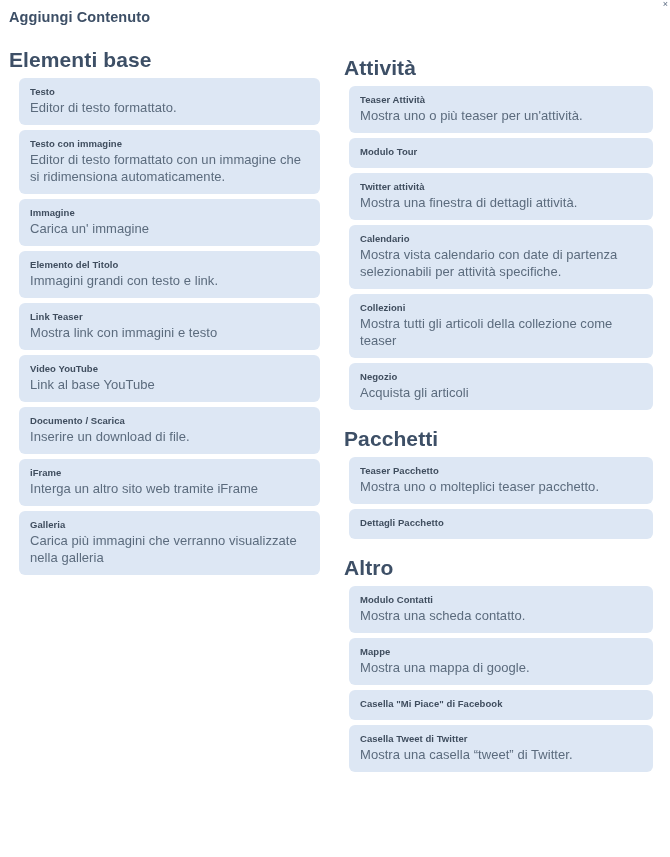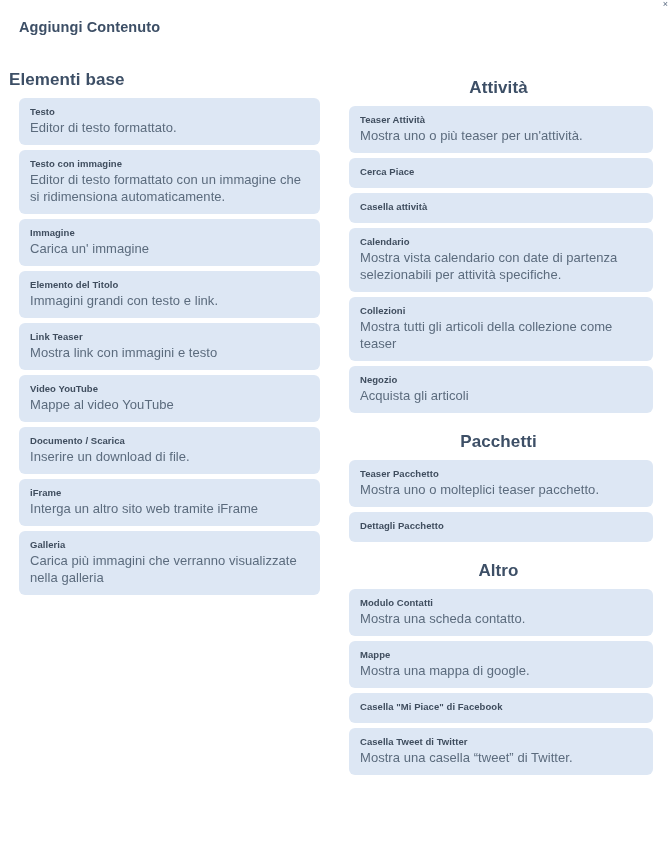--- a/index.html
+++ b/index.html
@@ -16,21 +16,21 @@
     -webkit-font-smoothing: antialiased;
     position: relative;
   }
 
   .page-title {
     font-size: 14.5px;
     font-weight: bold;
     color: #3d4f66;
     letter-spacing: 0.1px;
     padding: 8px 0 0 9px;
-    margin: 10px;
+    margin: 0;
     line-height: 18px;
   }
 
   .corner-mark {
     position: absolute;
     top: 1px;
     right: 2px;
     width: 7px;
     height: 7px;
     color: #5a6b82;
@@ -57,38 +57,37 @@
   .column-right {
     width: 335px;
     padding-left: 6px;
     padding-right: 17px;
   }
 
   .section {
     margin: 0;
   }
   .section-heading {
-    font-size: 17px;
+    font-size: 21px;
     font-weight: bold;
     color: #3d4f66;
     letter-spacing: 0.1px;
     margin: 0;
     padding: 14px 0 8px 0;
     line-height: 20px;
   }
   .column-left .section:first-child .section-heading {
     padding-top: 24px;
   }
   .column-right .section:first-child .section-heading {
     padding-top: 32px;
     padding-left: 3px;
   }
   .column-right .section-heading {
     padding-left: 3px;
-    text-align: center;
   }
 
   .card-list {
     list-style: none;
     margin: 0;
     padding: 0;
   }
   .card {
     background: #dde7f4;
     border-radius: 6px;
@@ -144,21 +143,21 @@
           <li class="card">
             <span class="card-title">Elemento del Titolo</span>
             <span class="card-desc">Immagini grandi con testo e link.</span>
           </li>
           <li class="card">
             <span class="card-title">Link Teaser</span>
             <span class="card-desc">Mostra link con immagini e testo</span>
           </li>
           <li class="card">
             <span class="card-title">Video YouTube</span>
-            <span class="card-desc">Mappe al video YouTube</span>
+            <span class="card-desc">Link al base YouTube</span>
           </li>
           <li class="card">
             <span class="card-title">Documento / Scarica</span>
             <span class="card-desc">Inserire un download di file.</span>
           </li>
           <li class="card">
             <span class="card-title">iFrame</span>
             <span class="card-desc">Interga un altro sito web tramite iFrame</span>
           </li>
           <li class="card">
@@ -170,24 +169,25 @@
     </div>
   <div class="column column-right">
       <div class="section">
         <h2 class="section-heading">Attività</h2>
         <ul class="card-list">
           <li class="card">
             <span class="card-title">Teaser Attività</span>
             <span class="card-desc">Mostra uno o più teaser per un'attività.</span>
           </li>
           <li class="card">
-            <span class="card-title">Cerca Piace</span>
-          </li>
-          <li class="card">
-            <span class="card-title">Casella attività</span>
+            <span class="card-title">Modulo Tour</span>
+          </li>
+          <li class="card">
+            <span class="card-title">Twitter attività</span>
+            <span class="card-desc">Mostra una finestra di dettagli attività.</span>
           </li>
           <li class="card">
             <span class="card-title">Calendario</span>
             <span class="card-desc">Mostra vista calendario con date di partenza selezionabili per attività specifiche.</span>
           </li>
           <li class="card">
             <span class="card-title">Collezioni</span>
             <span class="card-desc">Mostra tutti gli articoli della collezione come teaser</span>
           </li>
           <li class="card">

